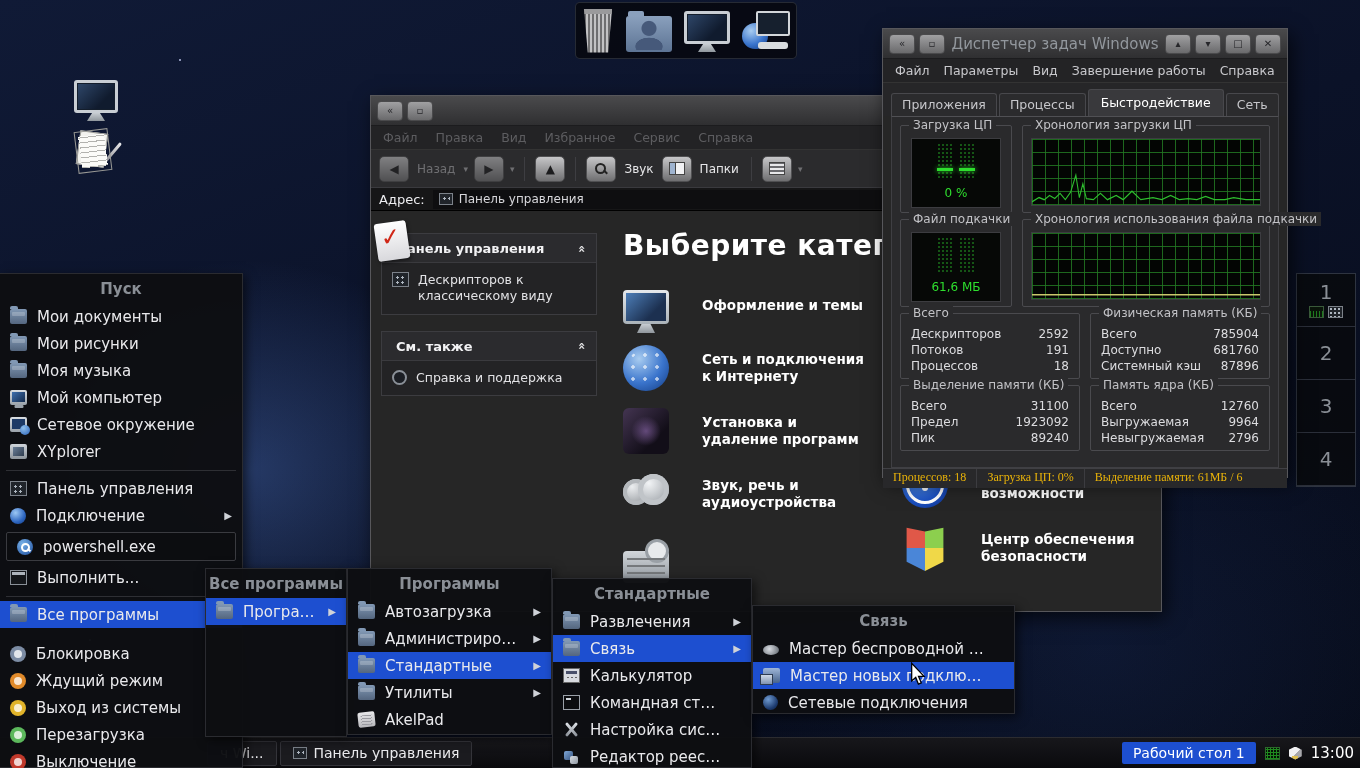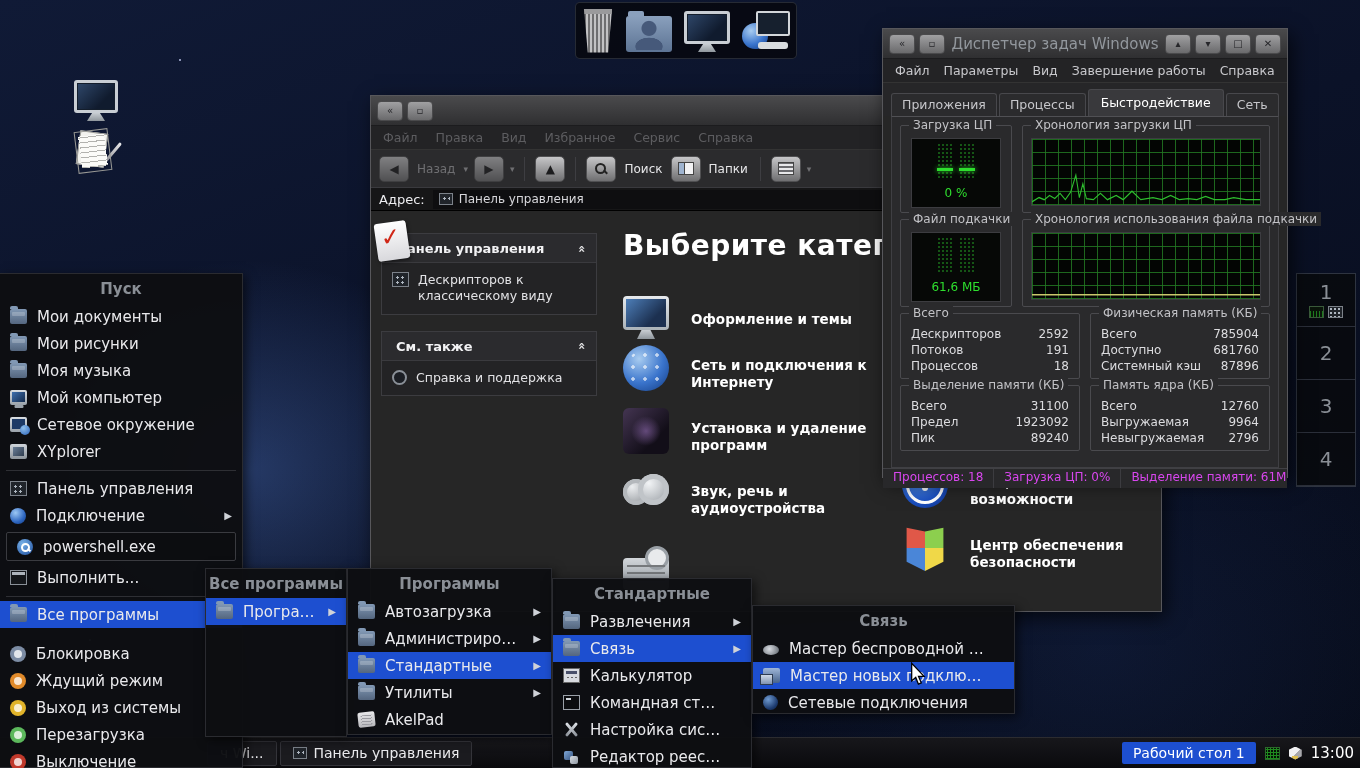--- a/index.html
+++ b/index.html
@@ -125,21 +125,21 @@
   .chev { display:inline-block; transform:rotate(90deg); font-size:12px; color:#e8e8ea; }
   .side-item { display:flex; gap:9px; padding:9px 10px; font-size:12.5px; color:#e2e2e5; line-height:1.3; }
   .side-item .txt { max-width:150px; }
   .side-bigicon { position:absolute; left:-6px; top:-12px; width:32px; height:38px; background:linear-gradient(#ffffff,#d8d8dc); border-radius:3px; transform:rotate(-8deg); box-shadow:1px 2px 4px rgba(0,0,0,.5); z-index:2; }
   .side-bigicon::after { content:'✓'; color:#d02818; font-weight:bold; font-size:24px; position:absolute; left:5px; top:1px; }
 
   .cp-main { position:absolute; left:252px; top:18px; right:10px; }
   .cp-heading { font-size:28px; font-weight:bold; color:#ffffff; letter-spacing:.5px; margin-bottom:20px; white-space:nowrap; }
   .cat-cols { display:flex; gap:30px; }
   .cat-col { width:255px; }
-  .cat { display:flex; align-items:flex-end; gap:22px; margin-bottom:17px; height:46px; }
+  .cat { display:flex; align-items:center; gap:33px; margin-bottom:17px; height:46px; }
   .cicon { width:46px; height:46px; position:relative; flex:none; }
   .clabel { font-weight:bold; font-size:13.5px; color:#fff; line-height:1.25; max-width:185px; }
   .cat-col.right-col { padding-top:180px; }
 
   .cat .ic-themes { background:linear-gradient(#e6e9ec,#aab2b8); border-radius:4px; height:34px; top:2px; }
   .cat .ic-themes::before { content:''; position:absolute; inset:3px; background:linear-gradient(135deg,#4d7eb8 0%,#1c3050 70%); }
   .cat .ic-themes::after { content:''; position:absolute; left:50%; bottom:-9px; transform:translateX(-50%); width:18px; height:9px; background:linear-gradient(#c8cdd2,#8f969c); clip-path:polygon(25% 0,75% 0,100% 100%,0 100%); }
   .cat .ic-netinet { border-radius:50%; background:radial-gradient(circle at 35% 30%,#a8ccf0,#3a74cc 55%,#123a80); }
   .cat .ic-netinet::before { content:''; position:absolute; inset:4px; border-radius:50%; background:radial-gradient(#fff 1.5px,transparent 2px); background-size:12px 12px; opacity:.65; }
   .cat .ic-programs { background:linear-gradient(135deg,#443552,#120e18 70%); border-radius:6px; }
@@ -171,21 +171,21 @@
   .meter-val { width:100%; text-align:center; color:#2ede2e; font-size:12px; margin-top:2px; }
   .graph { height:100%; background:#030503; border:1px solid #3c3c40; position:relative;
     background-image:
       repeating-linear-gradient(90deg, rgba(34,120,34,.85) 0 1px, transparent 1px 13px),
       repeating-linear-gradient(0deg, rgba(34,120,34,.85) 0 1px, transparent 1px 13px);
   }
   .graph svg { position:absolute; inset:0; width:100%; height:100%; }
   .statgroup { flex:1; height:66px; padding:12px 10px 4px; }
   .statrow { display:flex; justify-content:space-between; font-size:12px; color:#dcdcdf; line-height:16px; }
   .tm-status { display:flex; height:20px; border-top:1px solid #404044; background:#28282a; }
-  .tm-status span { font-size:12px; color:#d946ef; padding:1px 10px 0; border-right:1px solid #3c3c40; white-space:nowrap; overflow:hidden; }
+  .tm-status span { font-size:12px; color:#eab308; padding:1px 10px 0; border-right:1px solid #3c3c40; white-space:nowrap; overflow:hidden;font-family:Liberation Serif, serif; }
   .tm-status span:last-child { flex:1; border-right:none; }
 
   
   #pager { position:absolute; left:1296px; top:273px; width:60px; background:rgba(8,10,14,.88); border:1px solid #2e3440; z-index:5; }
   .pagercell { height:53px; border-bottom:1px solid #2b2f3a; position:relative; display:flex; flex-direction:column; align-items:center; justify-content:center; }
   .pagercell .num { color:#8a8f96; font-size:20px; }
   .chips { display:none; gap:4px; margin-top:2px; }
   .pagercell.has-icons { justify-content:flex-start; padding-top:6px; }
   .pagercell.has-icons .chips { display:flex; }
   .chip1 { width:15px; height:12px; background:#0a140a; border:1px solid #3a5a3a; background-image:repeating-linear-gradient(90deg,#1e7a1e 0 1px,transparent 1px 3px); background-size:100% 60%; background-position:bottom; background-repeat:no-repeat; }
@@ -272,21 +272,21 @@
       <span class="tb-label">Назад</span>
       <span class="tb-caret">▾</span>
       <span class="tbtn dim">▶</span>
       <span class="tb-caret">▾</span>
       <span class="tb-sep"></span>
       <span class="tbtn">▲</span>
       <span class="tb-sep"></span>
       <span class="tbtn">
           <span class="mag"></span>
         </span>
-      <span class="tb-label lit">Поиск</span>
+      <span class="tb-label lit">Звук</span>
       <span class="tbtn">
           <span class="folders-glyph"></span>
         </span>
       <span class="tb-label lit">Папки</span>
       <span class="tb-sep"></span>
       <span class="tbtn">
           <span class="views-glyph"></span>
         </span>
       <span class="tb-caret">▾</span>
     </div>

